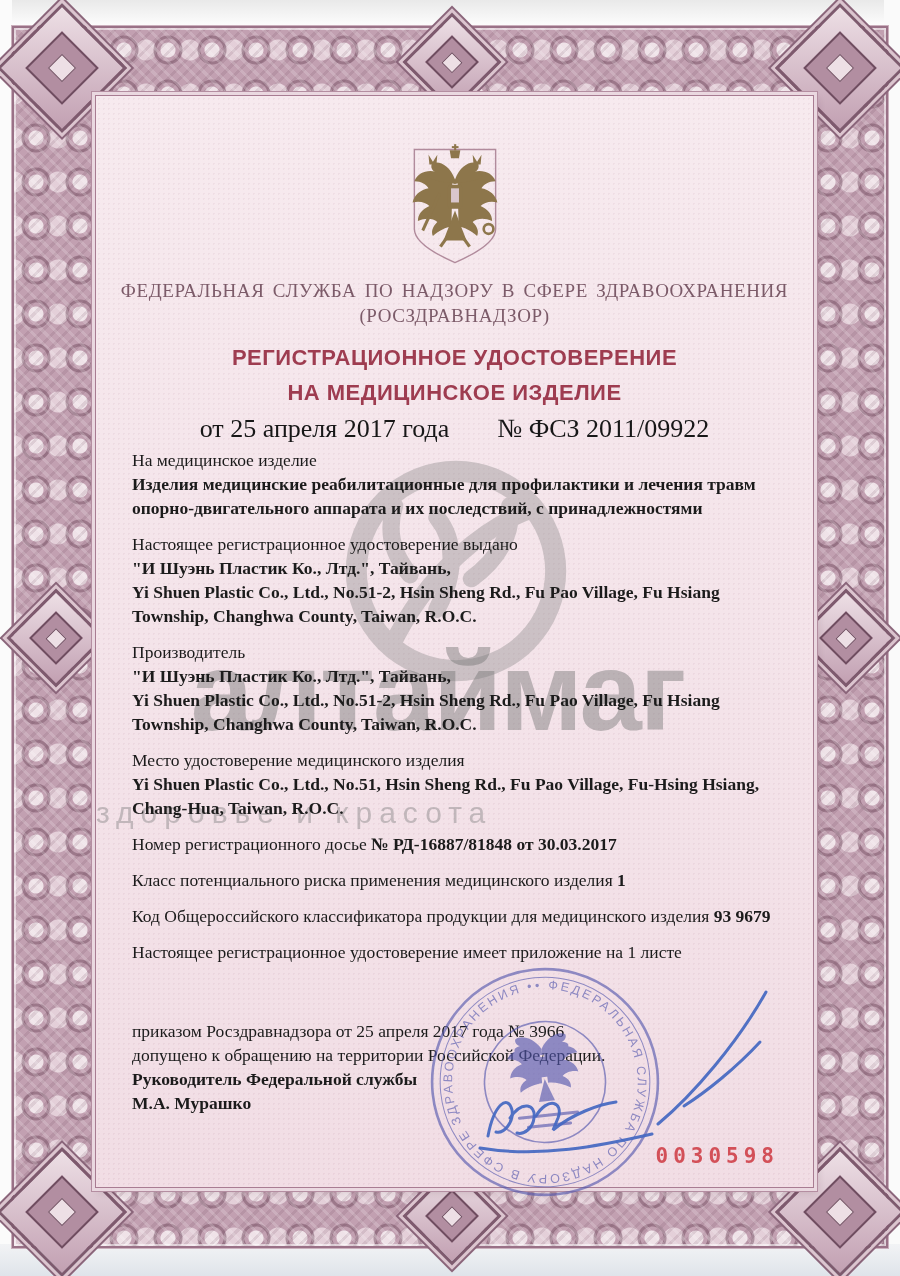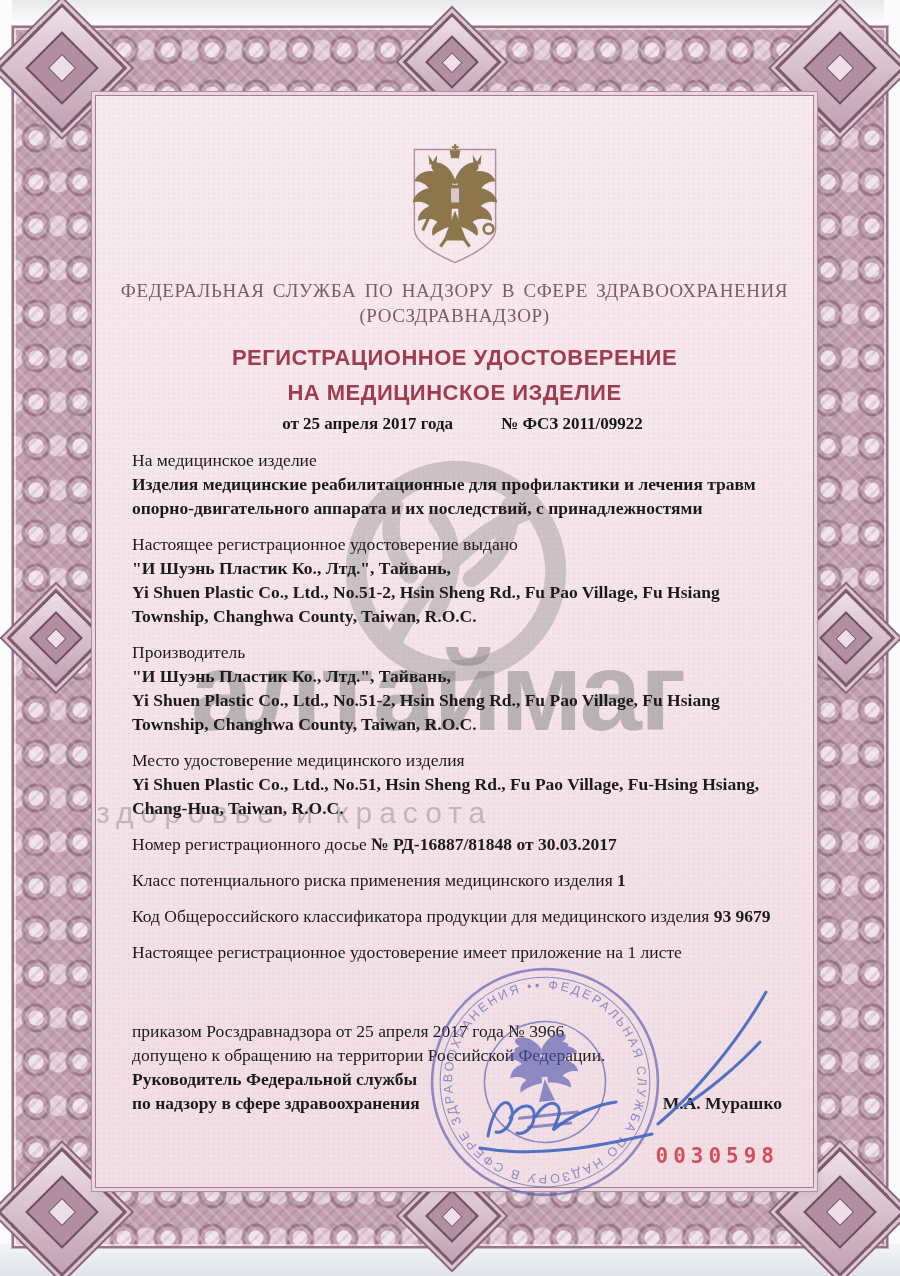--- a/index.html
+++ b/index.html
@@ -64,23 +64,23 @@
     width:106px;height:124px;}
   .agency{position:absolute;left:0;width:100%;text-align:center;
     color:#7c5b69;font-size:19px;letter-spacing:.6px;word-spacing:3px;}
   .agency.l1{top:184px;}
   .agency.l2{top:209px;}
   .cert-title{position:absolute;left:0;width:100%;text-align:center;
     color:#9e3c50;font-family:"Liberation Sans", sans-serif;
     font-weight:bold;font-size:22px;letter-spacing:.5px;}
   .cert-title.l1{top:249px;}
   .cert-title.l2{top:284px;}
-  .dateline{position:absolute;left:8px;top:318px;width:100%;
+  .dateline{position:absolute;left:0;top:318px;width:100%;
     display:flex;justify-content:center;gap:48px;
-    color:#171717;font-weight:bold;font-size:17px;}
+    color:#171717;font-weight:normal;font-size:26px;}
 
   
   .content{position:absolute;left:36px;top:352px;width:650px;
     color:#1b1b1b;font-size:17.5px;line-height:24px;}
   .group{margin:0 0 12px 0;}
   .b{font-weight:bold;}
   .inline-val{font-weight:bold;}
   .footer-block{margin-top:55px;}
   .sign-row{display:flex;justify-content:space-between;align-items:flex-end;}
 
@@ -219,21 +219,20 @@
       <span class="inline-val">93 9679</span>
     </div>
 
     <div class="group">Настоящее регистрационное удостоверение имеет приложение на 1 листе</div>
 
     <div class="footer-block">
       <div>приказом Росздравнадзора от 25 апреля 2017 года № 3966</div>
       <div>допущено к обращению на территории Российской Федерации.</div>
       <div class="b">Руководитель Федеральной службы</div>
       <div class="sign-row">
-        <span class="b">по надзору в сфере здравоохранения</span>
         <span class="b">М.А. Мурашко</span>
       </div>
     </div>
   </div>
 
   <svg class="stamp" viewBox="0 0 250 250">
     <circle cx="125" cy="125" r="112" fill="none" stroke="#5155ad" stroke-width="2.6"></circle>
     <circle cx="125" cy="125" r="104" fill="none" stroke="#5155ad" stroke-width="1"></circle>
     <circle cx="125" cy="125" r="60" fill="none" stroke="#5155ad" stroke-width="1.6"></circle>
     <defs>

